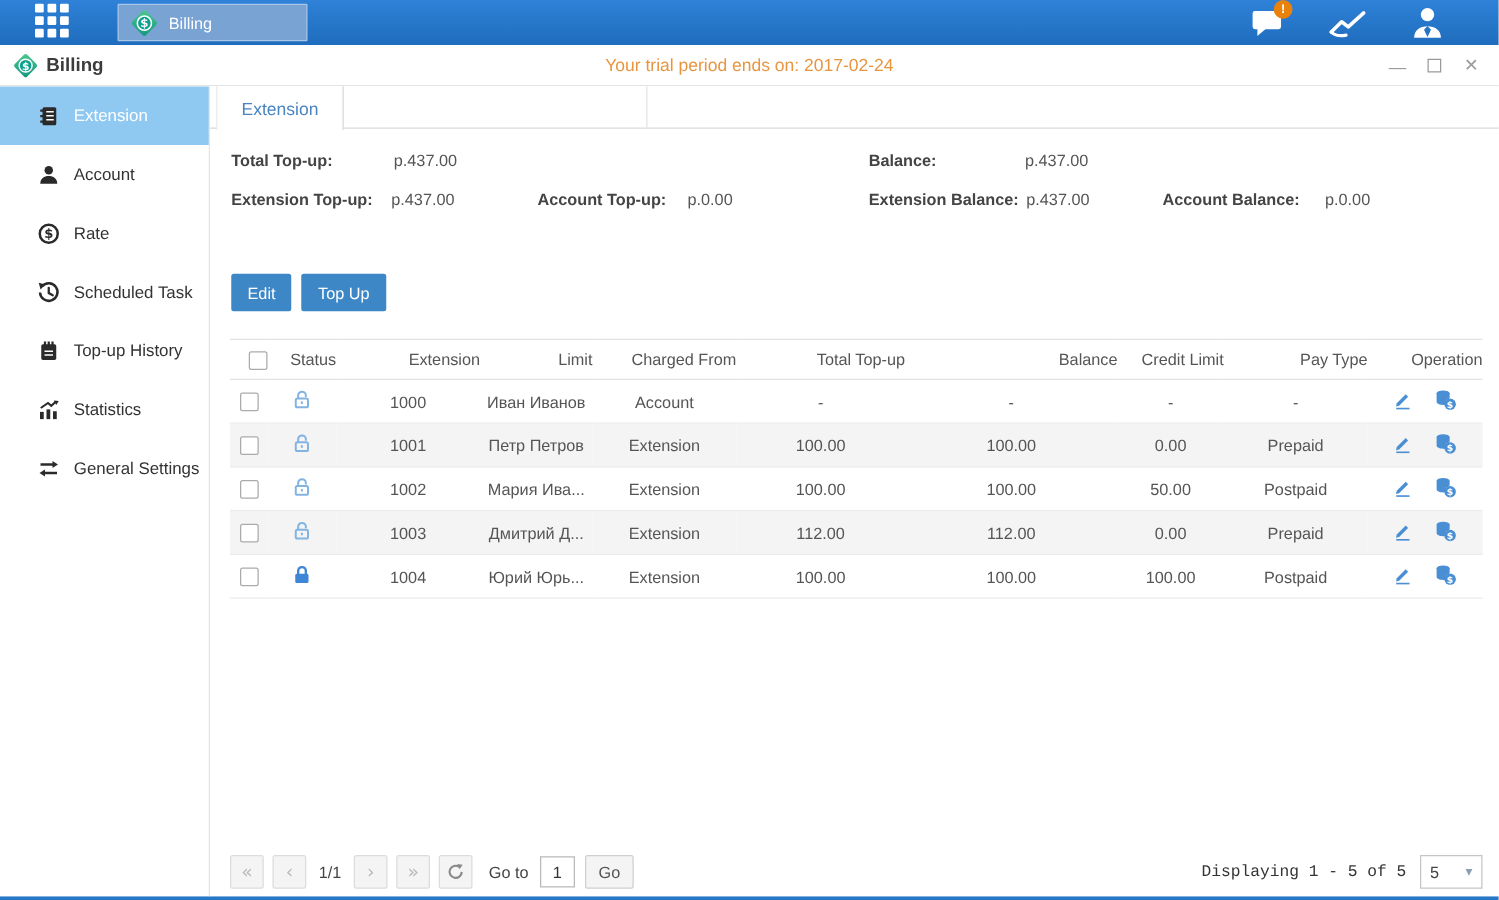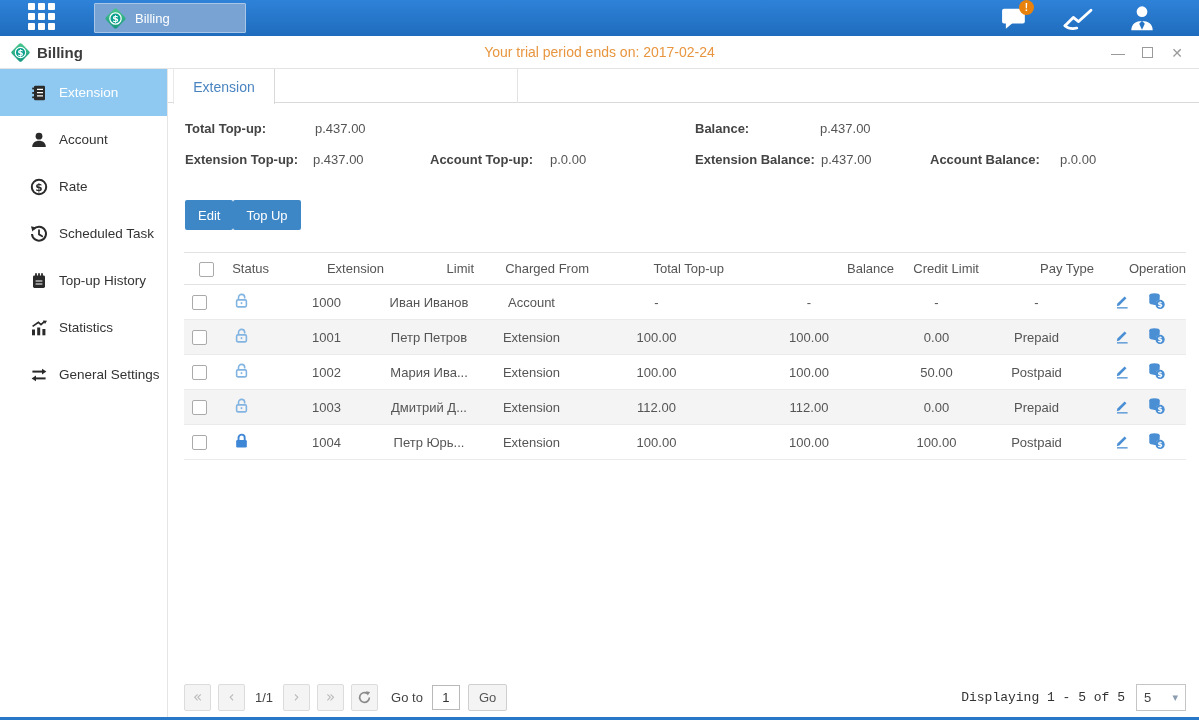--- a/index.html
+++ b/index.html
@@ -54,21 +54,21 @@
     color:#4a84c0; font-size:14px; z-index:2; cursor:pointer; }
   .tab-ghost { position:absolute; left:107px; top:0; height:34px; width:243px;
     border-right:1px solid #e3e3e3; }
 
   
   .summary { position:relative; height:78px; margin-top:16px; font-size:13px; }
   .summary .lbl { position:absolute; font-weight:bold; color:#444; }
   .summary .val { position:absolute; color:#555; }
 
   
-  .btn-row { margin-left:17px; margin-top:3px; display:flex; }
+  .btn-row { margin-left:17px; margin-top:22px; display:flex; gap:8px; }
   .btn { height:30px; background:#3e87c6; color:#fff; border:none;
     border-radius:2px; font-size:13px; padding:0 13px; cursor:pointer;
     font-family:inherit; }
 
   
   table.grid { margin:22px 0 0 16px; width:1002px; border-collapse:collapse;
     table-layout:fixed; font-size:13px; color:#555; }
   table.grid th { height:32px; font-weight:normal; color:#555;
     border-top:1px solid #e2e2e2; border-bottom:1px solid #e2e2e2;
     text-align:right; }
@@ -453,21 +453,21 @@
           <tr>
     <td><span class="cb"></span></td>
     <td><span class="lock locked">
       
       <svg class="closed" width="17" height="17" viewBox="0 0 16 16">
         <path d="M5.2 8 V5.4 a2.9 2.9 0 0 1 5.8 0 V8" fill="none" stroke="#3e86d6" stroke-width="1.8"></path>
         <rect x="3" y="7.6" width="10" height="6.9" rx="1.2" fill="#3e86d6"></rect>
       </svg>
     </span></td>
     <td>1004</td>
-    <td>Петр Юрь...</td>
+    <td>Юрий Юрь...</td>
     <td>Extension</td>
     <td>100.00</td>
     <td>100.00</td>
     <td>100.00</td>
     <td>Postpaid</td>
     <td>
       <span class="opbtn">
         <svg width="16" height="17" viewBox="0 0 16 17" fill="#4a8fd4">
           <path d="M3.4 11.6 L10.6 4.4 l1.9 1.9 L5.3 13.5 L2.8 14.2 z"></path>
           <rect x="3" y="15.2" width="10.6" height="1.3"></rect>

